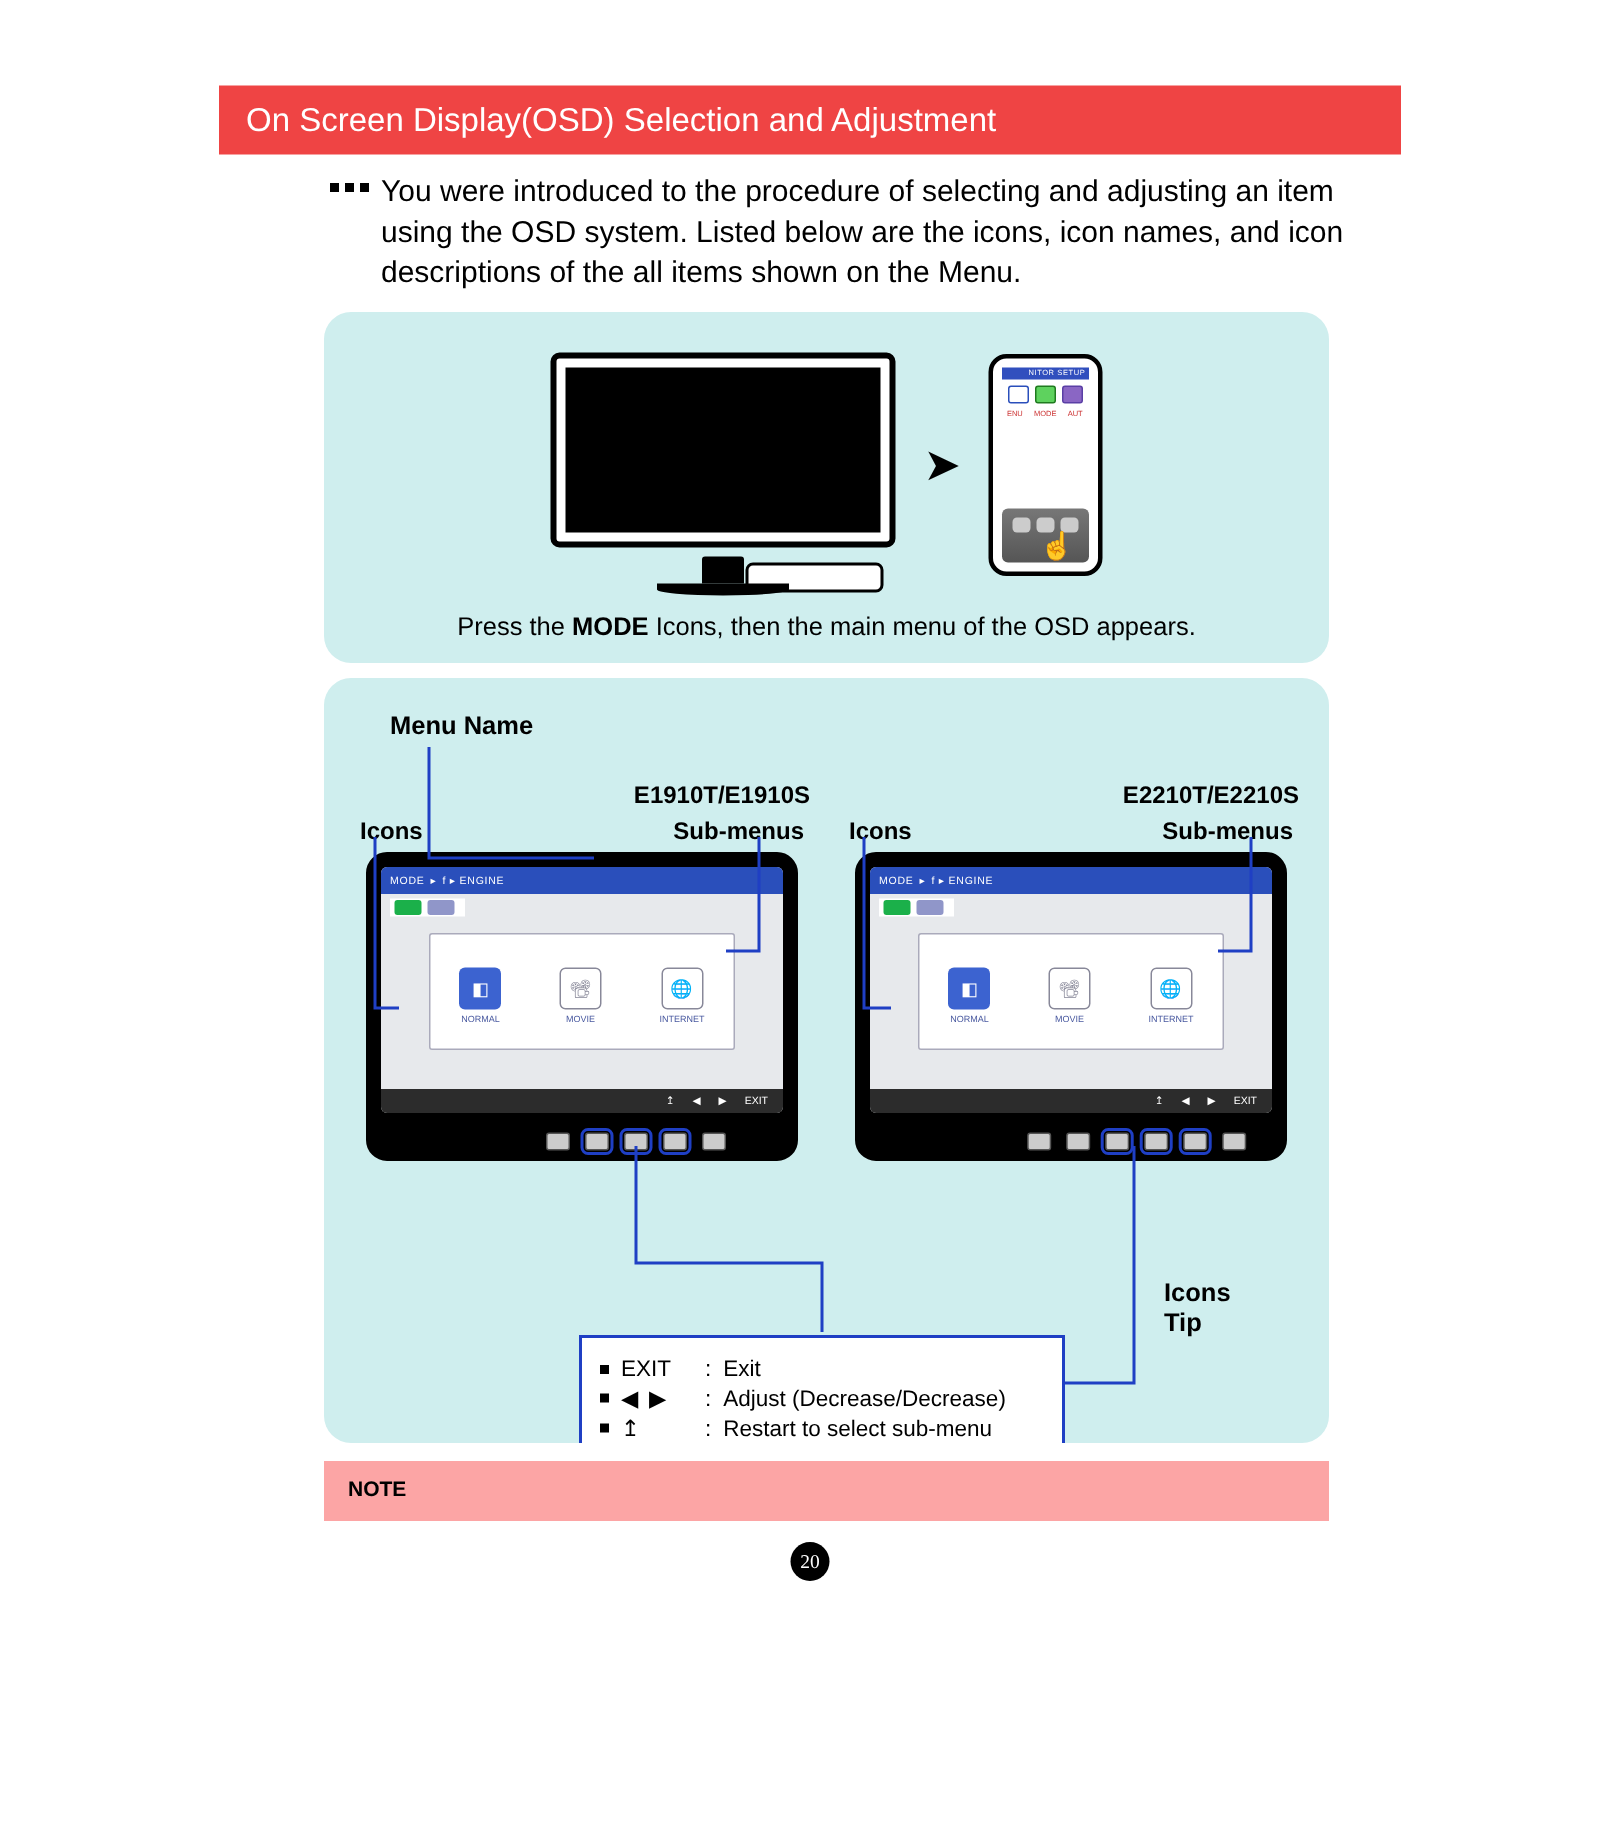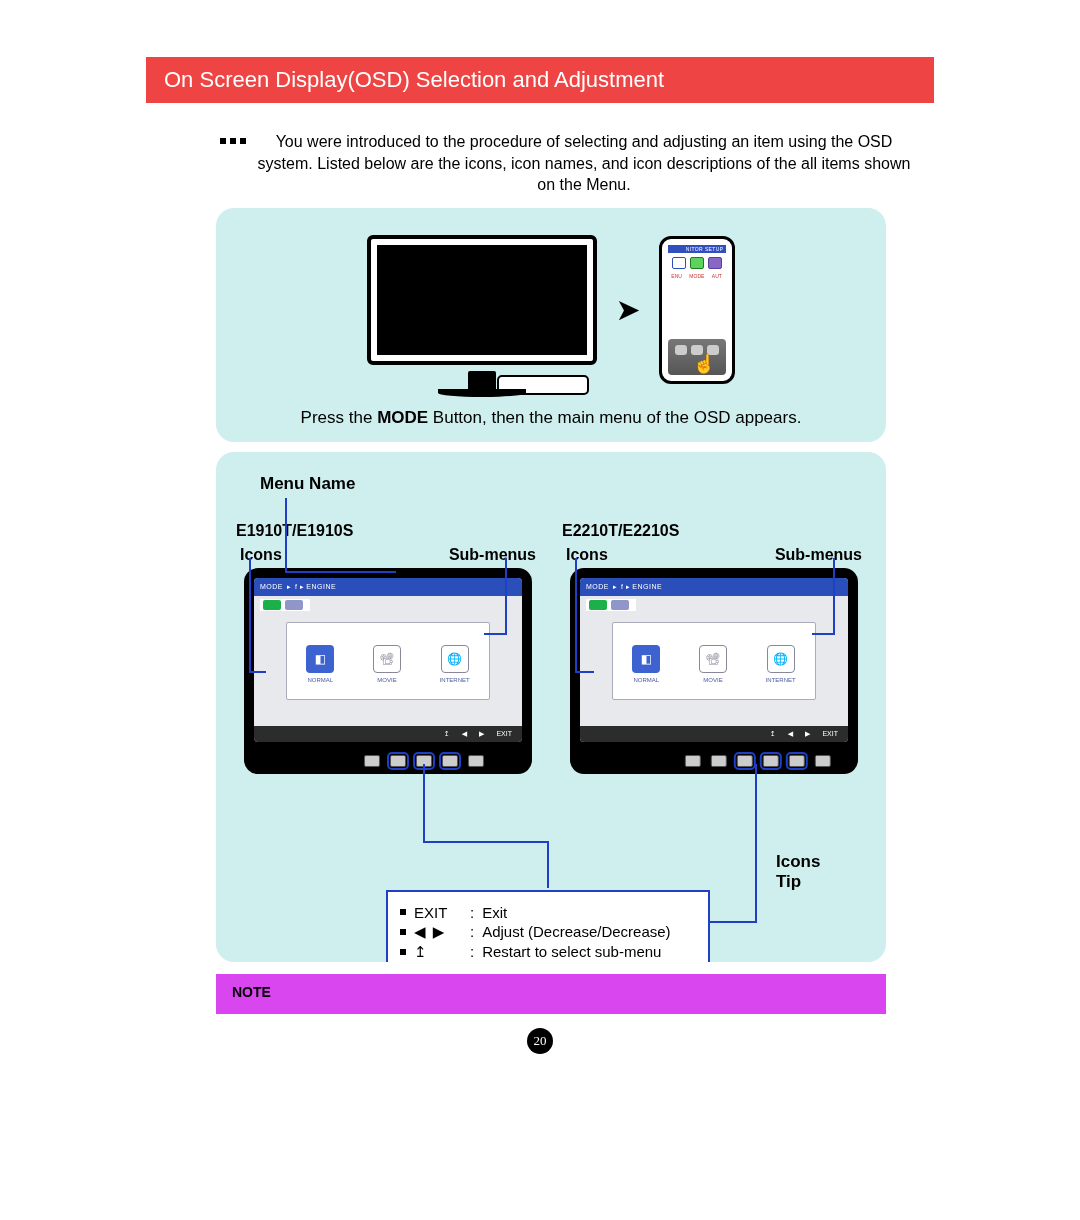--- a/index.html
+++ b/index.html
@@ -20,26 +20,25 @@
   }
   .title-bar {
     background: #ef4444;
     color: #fff;
     font-size: 22px;
     padding: 10px 18px;
     font-weight: normal;
   }
   .intro {
     display: flex;
-    margin-top: 28px;
+    margin-top: 12px;
     padding-left: 74px;
     padding-right: 20px;
-    font-size: 16px;
+    font-size: 20px;
     line-height: 1.35;
-    text-align: center;
   }
   .bullets-3 {
     display: flex;
     gap: 4px;
     margin-top: 7px;
     margin-right: 8px;
   }
   .bullets-3 span { width: 6px; height: 6px; background: #000; }
   .panel {
     background: #cfeeee;
@@ -195,21 +194,21 @@
     gap: 22px;
     position: relative;
   }
   .col {
     flex: 1;
     position: relative;
   }
   .model {
     font-weight: bold;
     font-size: 16px;
-    text-align: left;
+    text-align: right;
     margin-bottom: 6px;
   }
   .headers {
     display: flex;
     justify-content: space-between;
     font-weight: bold;
     font-size: 16px;
     padding: 0 4px 4px 4px;
   }
   
@@ -350,21 +349,21 @@
     position: absolute;
     left: 560px;
     top: 400px;
     font-weight: bold;
     font-size: 17px;
     line-height: 1.2;
   }
   
   .note-bar {
     margin: 12px 48px 0 70px;
-    background: #d946ef;
+    background: #fca5a5;
     padding: 10px 16px 10px 16px;
     font-size: 15px;
   }
   .note-bar .nt-title { font-weight: bold; font-size: 14px; margin-bottom: 4px; }
   .note-bar .nt-row { display: flex; gap: 8px; align-items: center; }
   .note-bar .nt-bullet { width: 6px; height: 6px; background: #000; flex: 0 0 6px; }
   
   .page-num {
     width: 26px; height: 26px;
     background: #000;
@@ -421,21 +420,21 @@
         </div>
         <div class="zoom-bot">
           <div class="zbtn"></div>
             <div class="zbtn"></div>
             <div class="zbtn"></div>
           <div class="hand">☝</div>
         </div>
       </div>
     </div>
     <div class="panel1-caption">
-      <span>Press the </span><b>MODE</b><span> Button, then the main menu of the OSD appears.</span>
+      <span>Press the </span><b>MODE</b><span> Icons, then the main menu of the OSD appears.</span>
     </div>
   </div>
 
   <div class="panel panel2">
 
     <div class="menu-name-label">Menu Name</div>
 
     <div class="cols">
 
       <div class="col">

